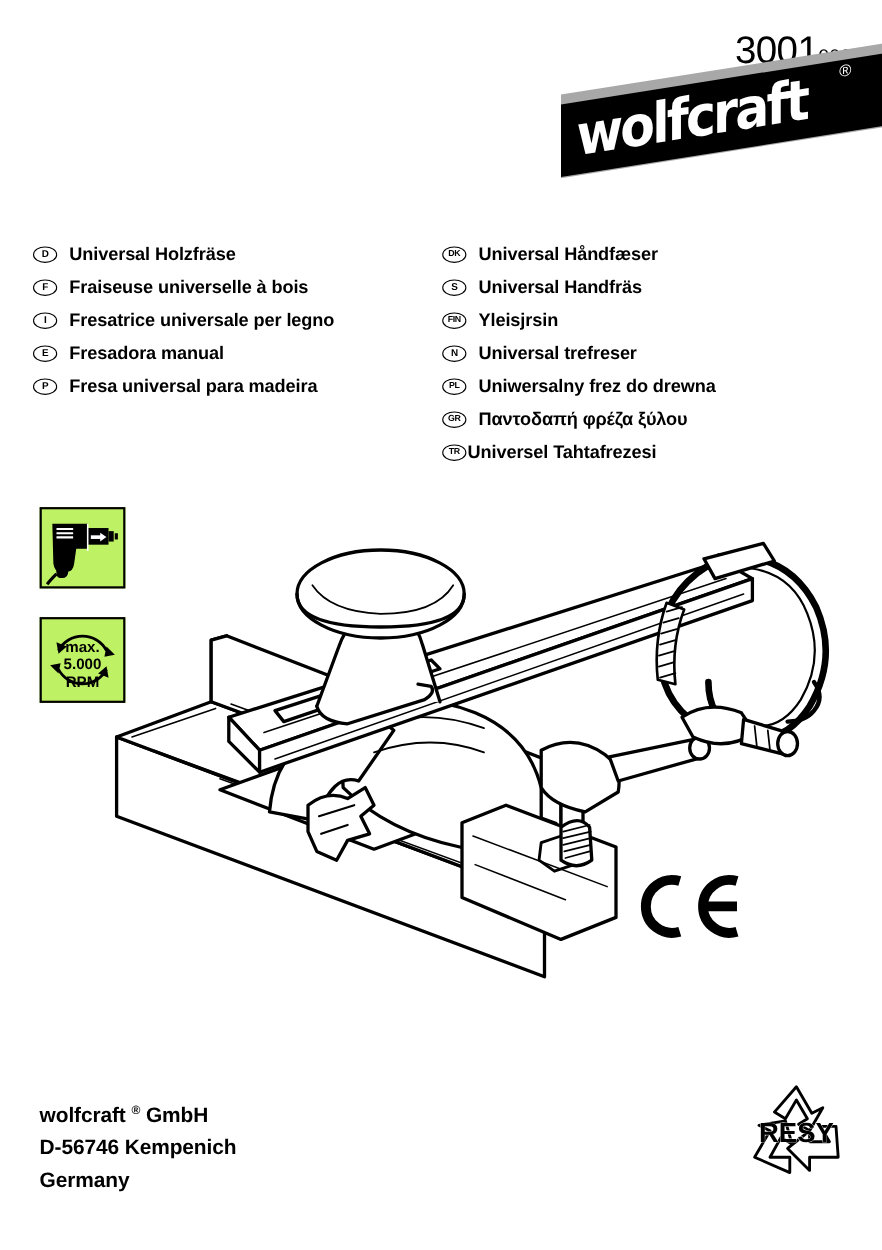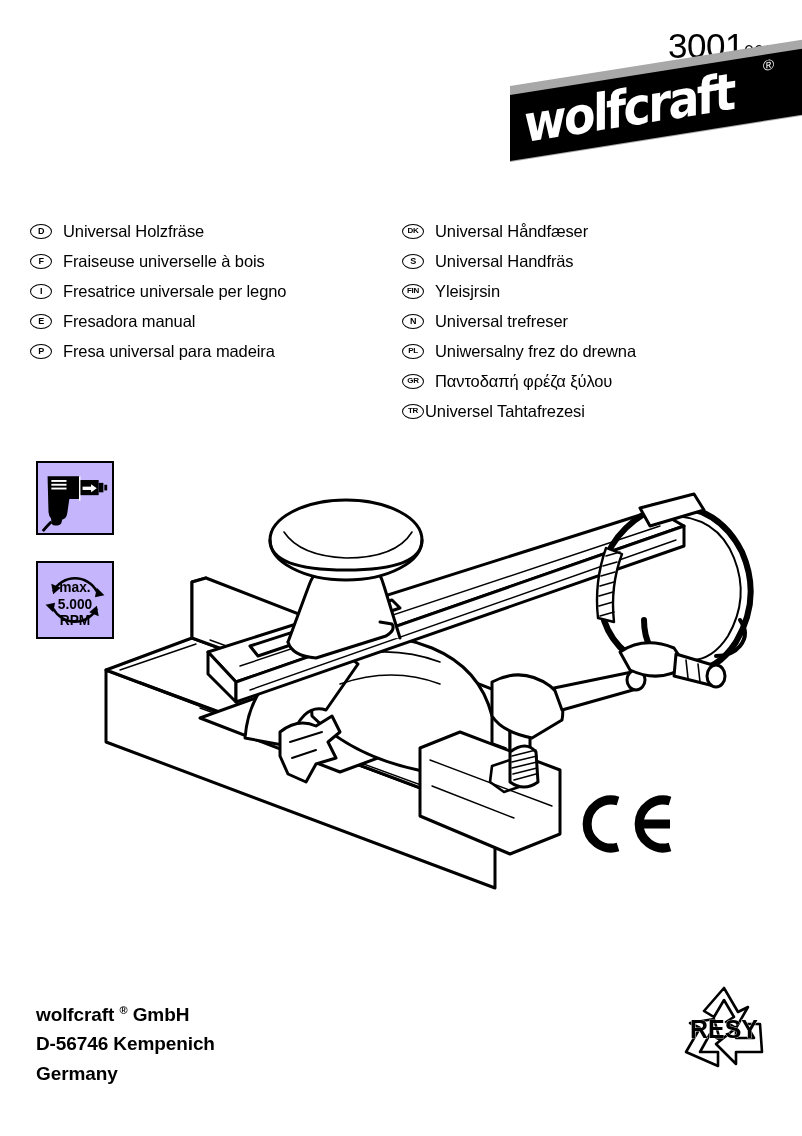--- a/index.html
+++ b/index.html
@@ -129,30 +129,30 @@
     letter-spacing: -0.3px;
     box-sizing: border-box;
     margin-right: 11px;
   }
   .lang-badge.tight { margin-right: 1px; }
   .lang-badge.b-fin, .lang-badge.b-dk, .lang-badge.b-pl,
   .lang-badge.b-gr, .lang-badge.b-tr, .lang-badge.b-nl,
   .lang-badge.b-gb { font-size: 8px; }
   .lang-label {
     font-size: 16.5px;
-    font-weight: normal;
+    font-weight: bold;
     letter-spacing: -0.1px;
   }
 
   
   .picto-box {
     position: absolute;
     box-sizing: border-box;
     border: 2px solid #000;
-    background: #c4b5fd;
+    background: #bef264;
   }
   #picto-drill { left: 36px; top: 461px; width: 78px; height: 74px; }
   #picto-rpm   { left: 36px; top: 561px; width: 78px; height: 78px; }
 
   
   #product-illustration {
     position: absolute;
     left: 40px;
     top: 470px;
     width: 722px;

